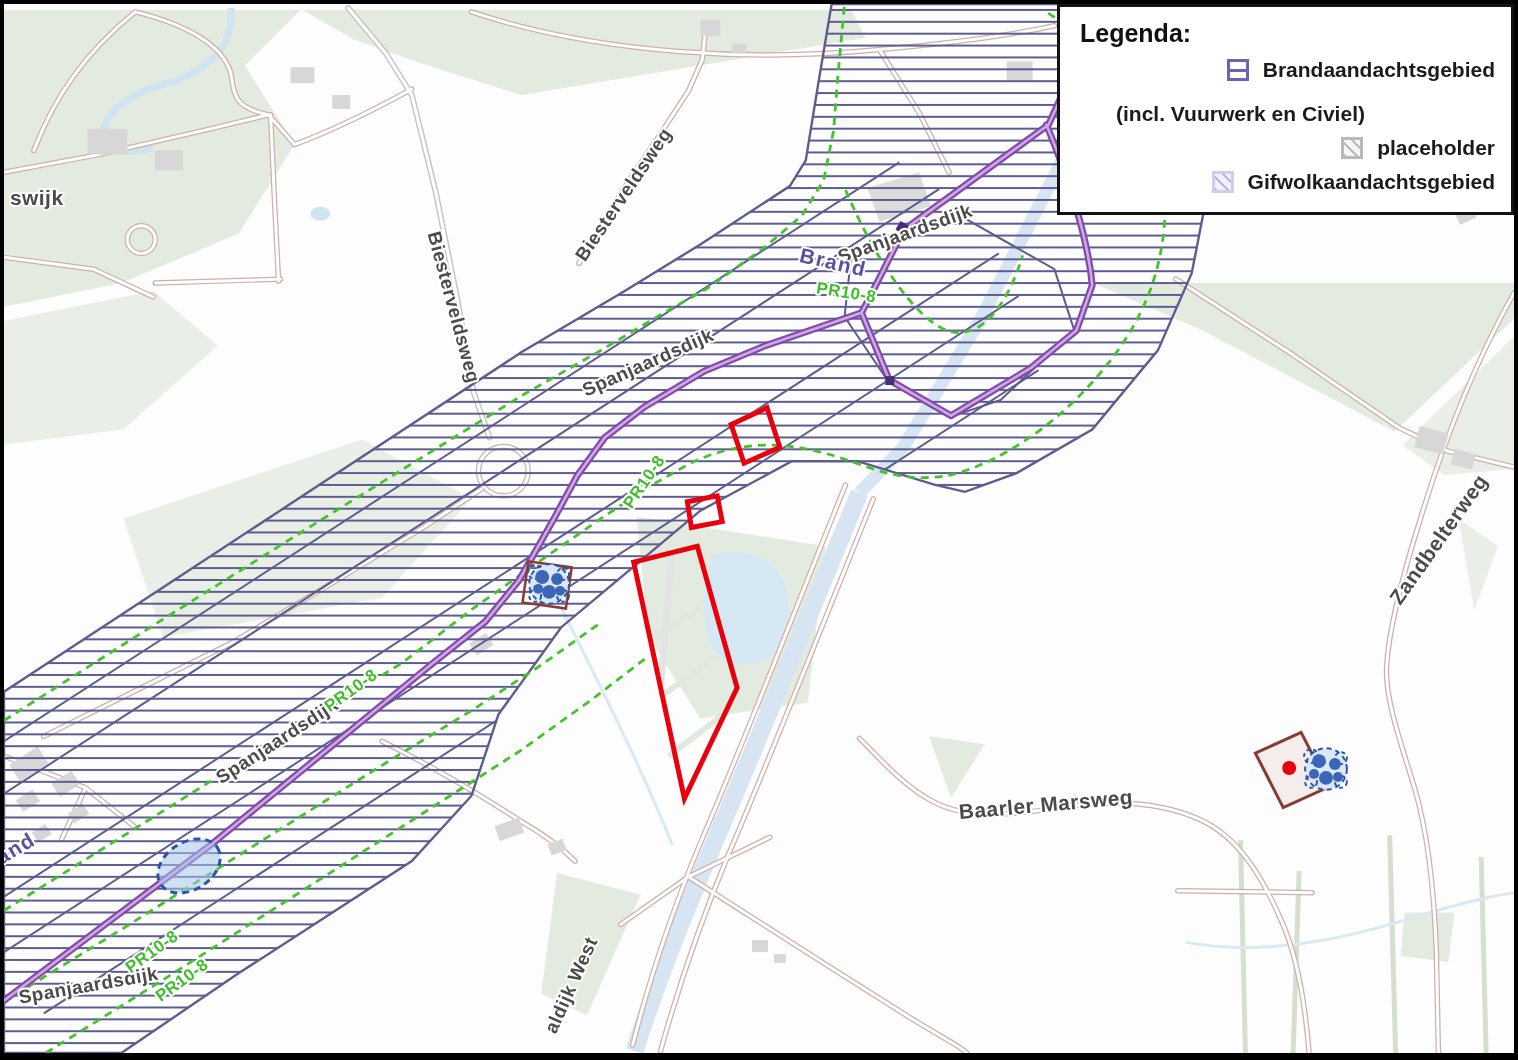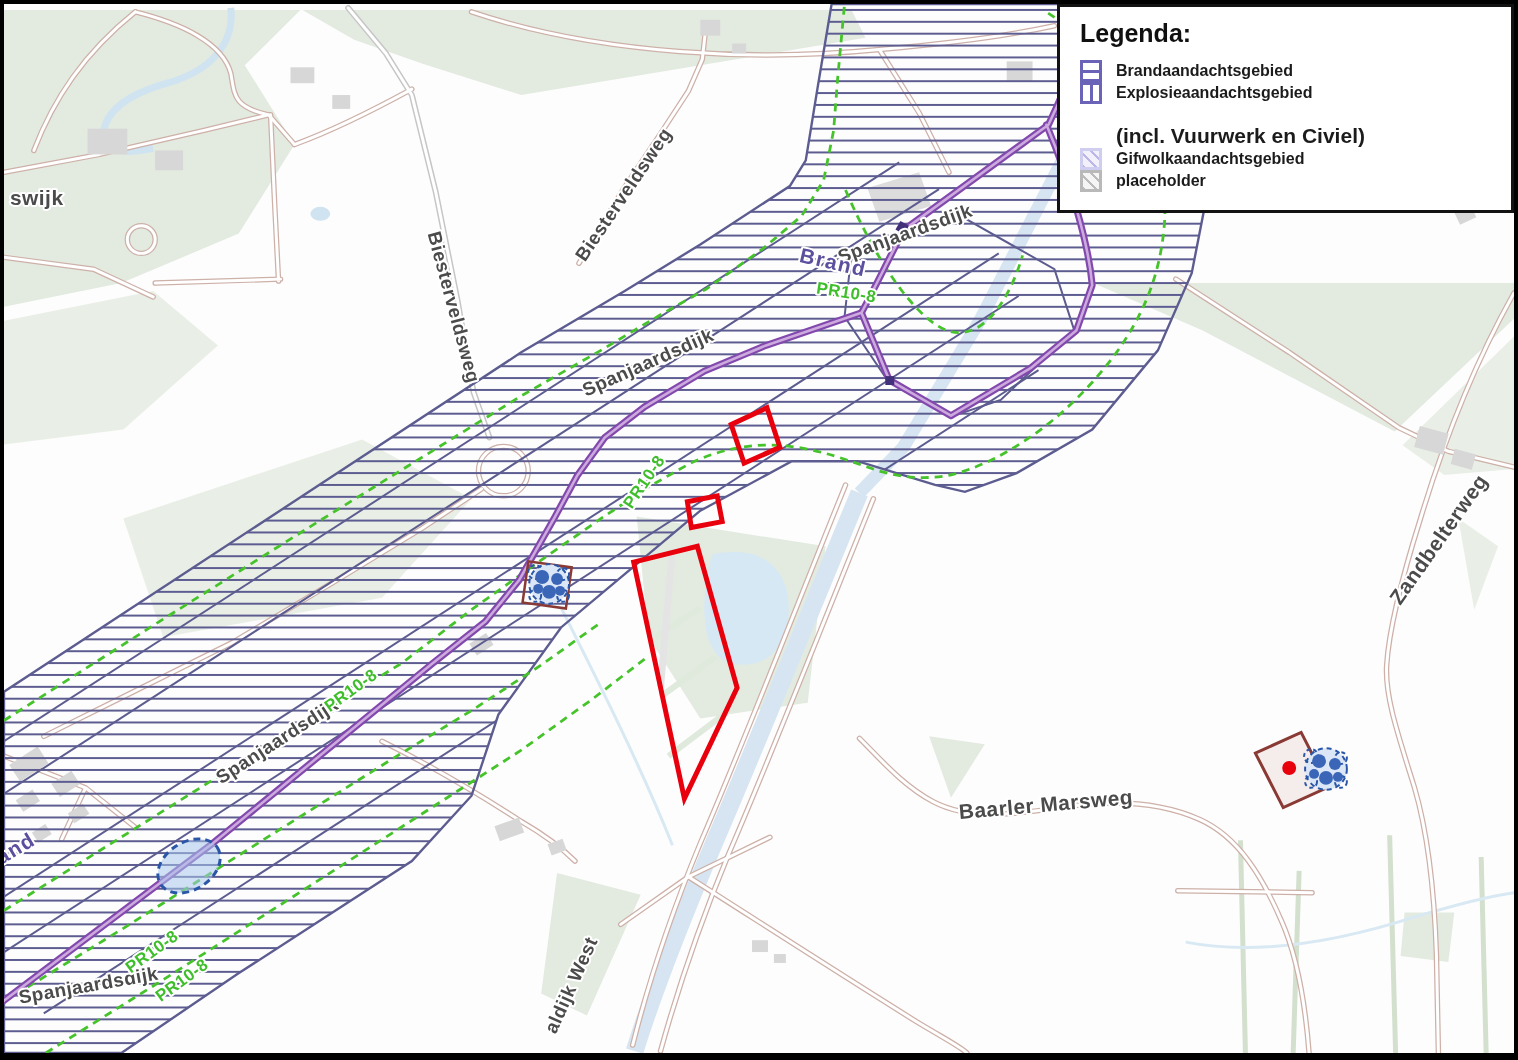--- a/index.html
+++ b/index.html
@@ -11,23 +11,23 @@
   #mapsvg{position:absolute;left:0;top:0;}
   .maplabel{font-family:"Liberation Sans",sans-serif;font-weight:bold;
     paint-order:stroke;stroke:#ffffff;stroke-width:4px;stroke-linejoin:round;}
   .rl{fill:#4b4b4b;font-size:19px;letter-spacing:.5px;}
   .rl-lg{font-size:21px;}
   .hl{fill:#5b4f9e;font-size:21px;letter-spacing:1.5px;}
   .cl{fill:#3fbe2c;font-size:17px;letter-spacing:.5px;}
   
   .legend{position:absolute;left:1053px;top:0;width:457px;box-sizing:border-box;
     background:#ffffff;border:3px solid #121212;padding:12px 16px 18px 20px;}
-  .legend-title{font-size:25px;font-weight:bold;color:#101010;margin-bottom:12px;}
-  .legend-row{display:flex;align-items:center;gap:14px;margin-top:0;
-    font-size:16px;font-weight:bold;color:#1b1b1b;}
+  .legend-title{font-size:25px;font-weight:bold;color:#101010;}
+  .legend-row{display:flex;align-items:center;gap:14px;margin-top:10px;
+    font-size:21px;font-weight:bold;color:#1b1b1b;justify-content:flex-end;}
   .legend-note{margin-top:20px;padding-left:36px;font-size:21px;font-weight:bold;color:#1b1b1b;}
   .lg-box{width:22px;height:22px;box-sizing:border-box;border:3px solid #6b63b8;background:#fff;
     position:relative;flex:none;}
   .lg-box.hline::after{content:'';position:absolute;left:0;right:0;top:50%;margin-top:-1.5px;
     height:3px;background:#6b63b8;}
   .lg-box.vline::after{content:'';position:absolute;top:0;bottom:0;left:50%;margin-left:-1.5px;
     width:3px;background:#6b63b8;}
   .lg-box.gif{border-color:#cfcdf0;background:
     repeating-linear-gradient(45deg, rgba(150,146,220,.6) 0 2px, transparent 2px 8px), #f1f0fb;}
   .lg-box.ph{border-color:#b9b9b9;background:
@@ -273,27 +273,23 @@
     <text class="maplabel cl" text-anchor="middle" transform="translate(182,991) rotate(-36)">PR10-8</text>
   </g>
 </svg>
 
   <div class="legend">
     <div class="legend-title">Legenda:</div>
     <div class="legend-row">
       <span class="lg-box hline"></span>
       <span>Brandaandachtsgebied</span>
     </div>
+    <div class="legend-note">(incl. Vuurwerk en Civiel)</div>
     <div class="legend-row">
-      <span class="lg-box vline"></span>
-      <span>Explosieaandachtsgebied</span>
+      <span class="lg-box ph"></span>
+      <span>placeholder</span>
     </div>
-    <div class="legend-note">(incl. Vuurwerk en Civiel)</div>
     <div class="legend-row">
       <span class="lg-box gif"></span>
       <span>Gifwolkaandachtsgebied</span>
     </div>
-    <div class="legend-row">
-      <span class="lg-box ph"></span>
-      <span>placeholder</span>
-    </div>
   </div>
 </div>
 
 </body></html>

